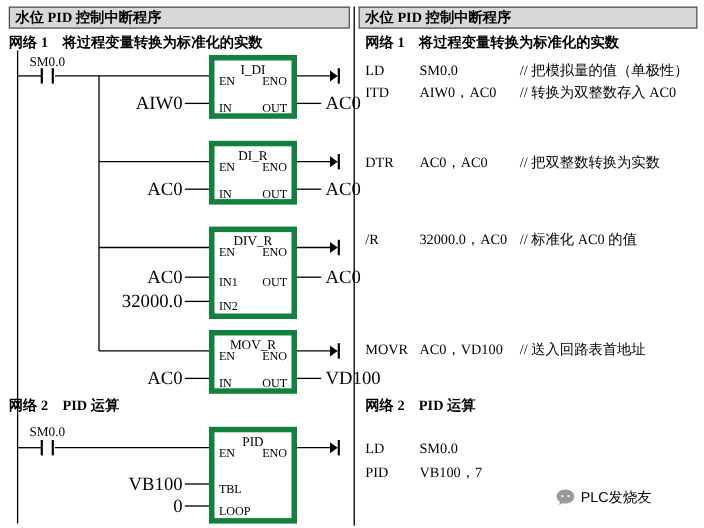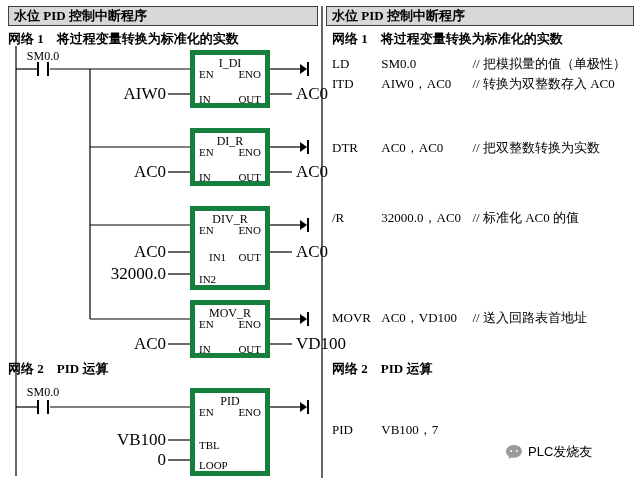--- a/index.html
+++ b/index.html
@@ -116,21 +116,21 @@
     <span class="pin pl" style="top:38px;">IN</span>
     <span class="pin pr" style="top:38px;">OUT</span>
   </div>
   <div class="opnd r" style="left:118px; top:166px; width:48px;">AC0</div>
   <div class="opnd" style="left:296px; top:166px;">AC0</div>
 
   <div class="block" style="left:190px; top:206px; width:80px; height:84px;padding-left:28px;">
     <div class="bname">DIV_R</div>
     <span class="pin pl" style="top:13px;">EN</span>
     <span class="pin pr" style="top:13px;">ENO</span>
-    <span class="pin pl" style="top:40px;margin-left:10px;">IN1</span>
+    <span class="pin pl" style="top:40px;">IN1</span>
     <span class="pin pr" style="top:40px;">OUT</span>
     <span class="pin pl" style="top:62px;">IN2</span>
   </div>
   <div class="opnd r" style="left:104px; top:246px; width:62px;">AC0</div>
   <div class="opnd r" style="left:104px; top:268px; width:62px;">32000.0</div>
   <div class="opnd" style="left:296px; top:246px;">AC0</div>
 
   <div class="block" style="left:190px; top:300px; width:80px; height:58px;">
     <div class="bname">MOV_R</div>
     <span class="pin pl" style="top:13px;">EN</span>
@@ -180,20 +180,25 @@
     <span class="cmt">// 标准化 AC0 的值</span>
   </div>
   <div class="stl" style="top:310px;">
     <span class="op">MOVR</span>
     <span class="args">AC0，VD100</span>
     <span class="cmt">// 送入回路表首地址</span>
   </div>
 
   <div class="netlabel" style="left:332px; top:360px;">网络 2　PID 运算</div>
 
+  <div class="stl" style="top:400px;">
+    <span class="op">LD</span>
+    <span class="args">SM0.0</span>
+    <span class="cmt"></span>
+  </div>
   <div class="stl" style="top:422px;">
     <span class="op">PID</span>
     <span class="args">VB100，7</span>
     <span class="cmt"></span>
   </div>
 
   <div class="watermark">
     <svg width="18" height="16" viewBox="0 0 18 16">
       <path d="M9 1C4.6 1 1 3.9 1 7.4c0 2 1.2 3.8 3 4.9L3.4 15l3-1.6c.8.2 1.7.3 2.6.3 4.4 0 8-2.9 8-6.4S13.4 1 9 1z" fill="#9a9a9a"></path>
       <circle cx="6.2" cy="7" r="1" fill="#fff"></circle>

